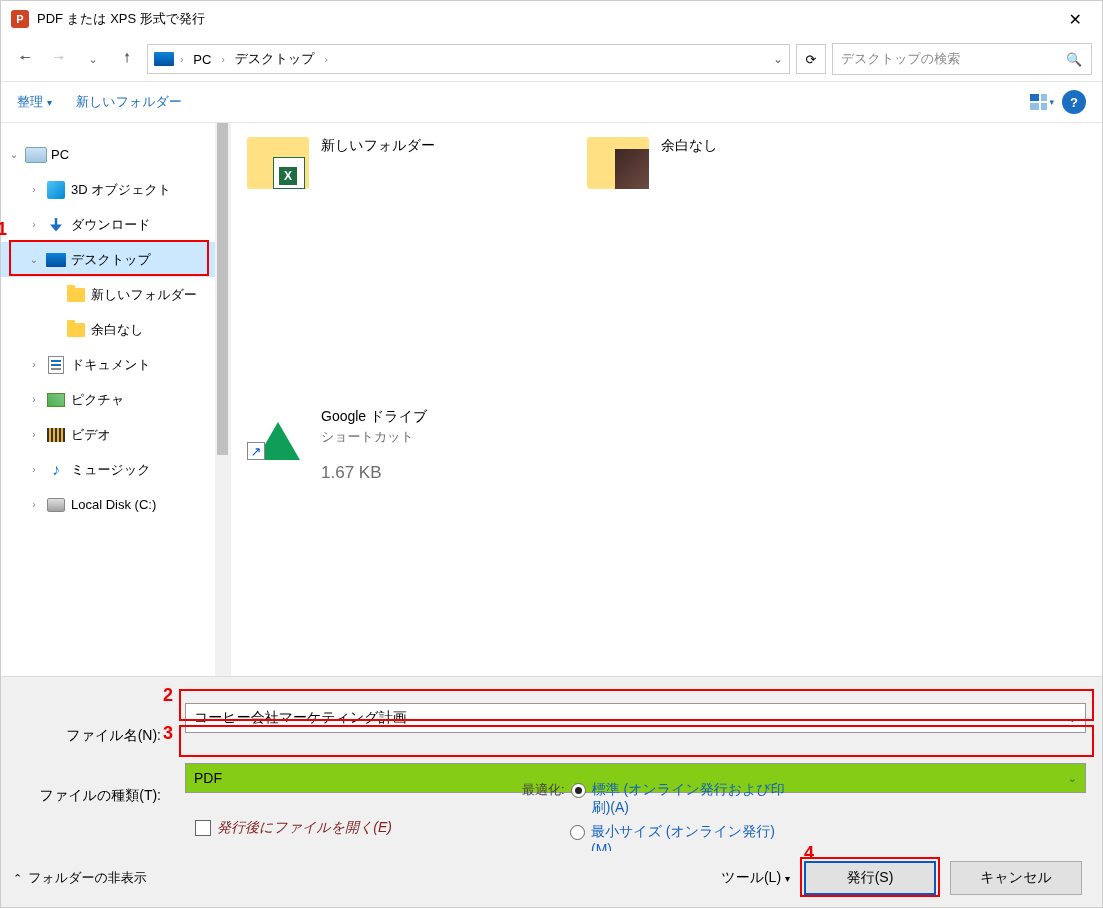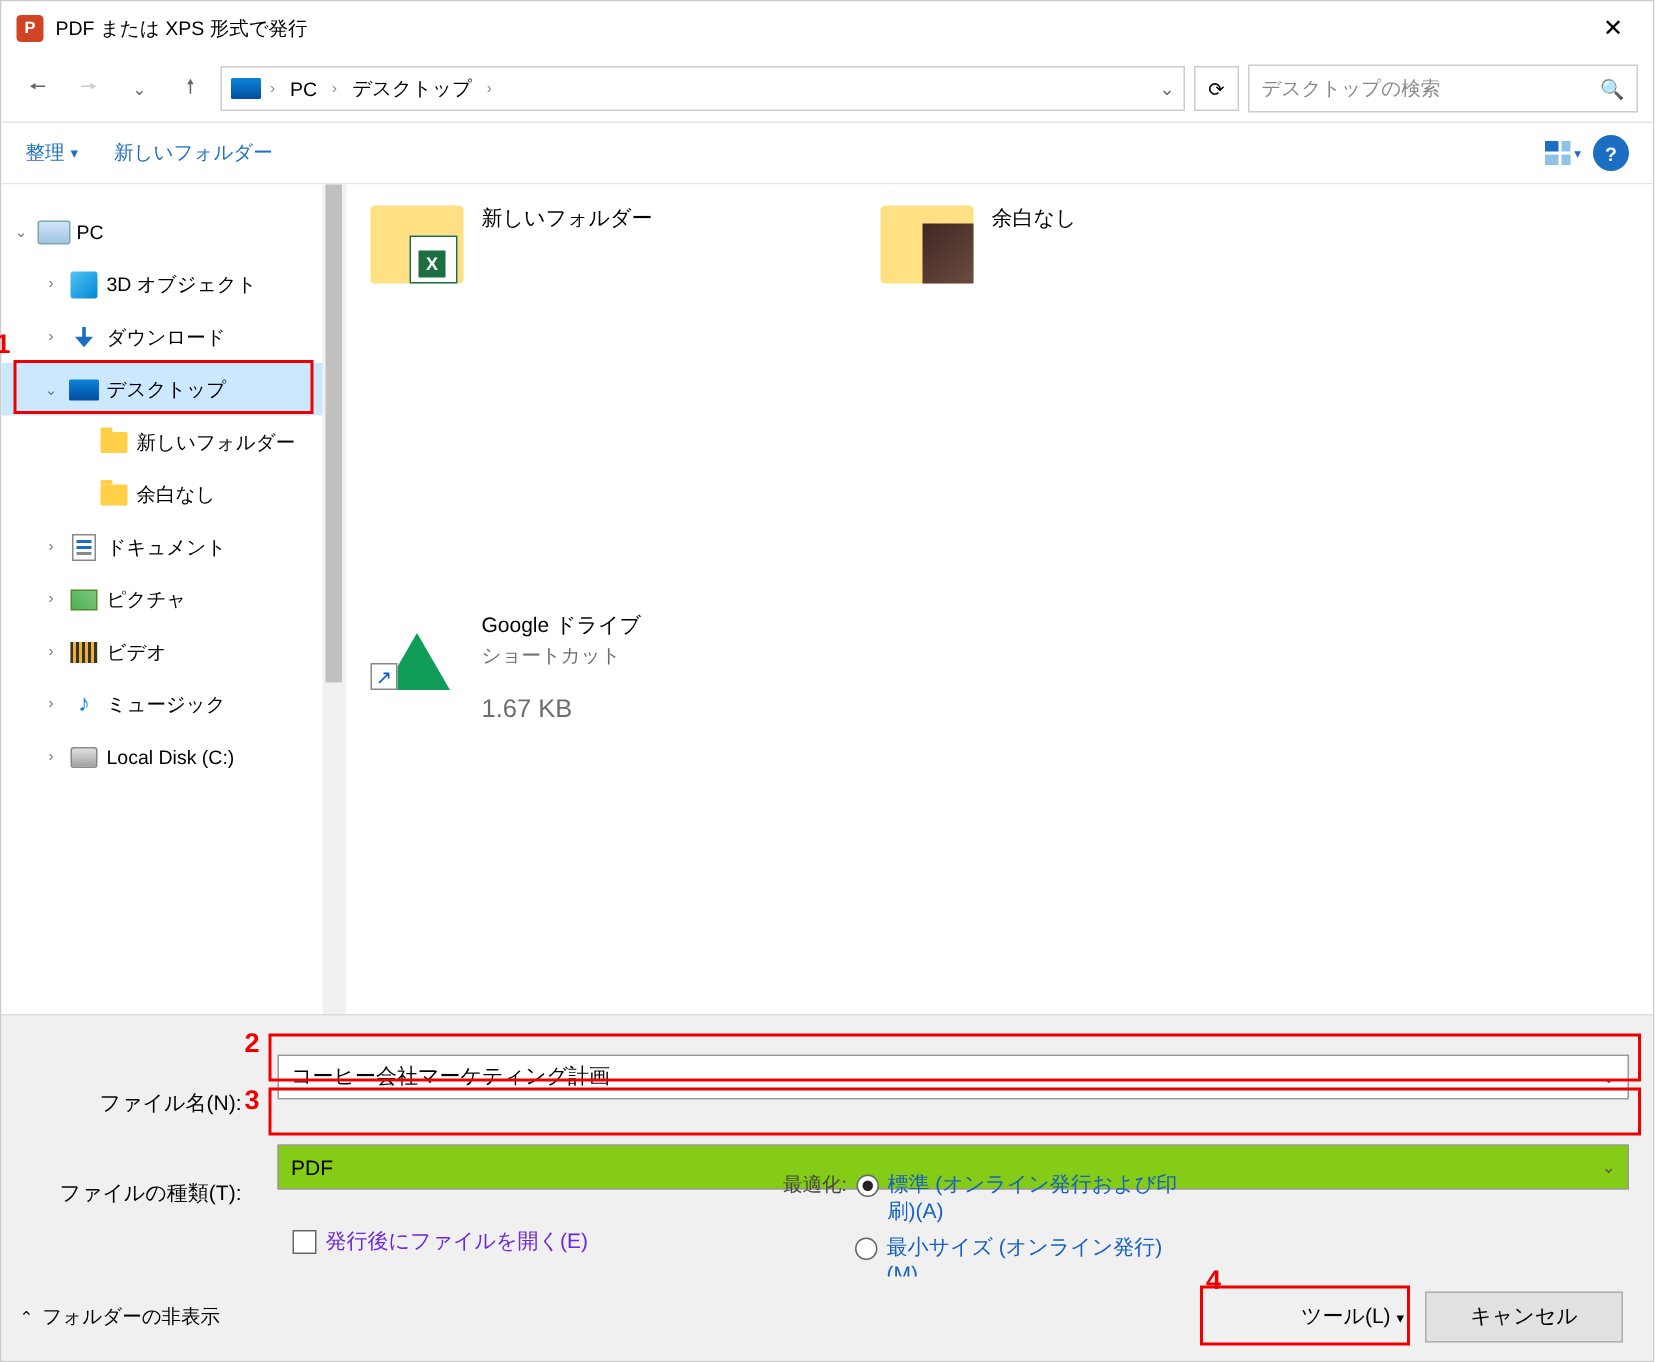--- a/index.html
+++ b/index.html
@@ -172,21 +172,21 @@
   padding: 0 8px; font-size: 14px;
   display:flex; align-items:center; justify-content:space-between;
 }
 .field-input.select { background: #84cc16; }
 .field-chev { font-size: 11px; color: #555; }
 .check-row {
   display: flex; align-items: center; gap: 6px;
   margin-left: 178px; margin-top: 14px;
 }
 .checkbox { width: 16px; height: 16px; border: 1px solid #666; background: #fff; }
-.check-label { color: #6d28d9; font-size: 14px; }
+.check-label { color: #7f1d1d; font-size: 14px; font-style: italic; }
 .opt-section {
   position: absolute; right: 270px; top: 104px;
   display: flex; flex-direction: column; gap: 6px;
   width: 310px;
 }
 .opt-header { display: flex; gap: 6px; align-items: flex-start; }
 .opt-header .head-label { color: #444; }
 .radio-row { display: flex; align-items: flex-start; gap: 6px; margin-left: 48px; }
 .radio { width: 15px; height: 15px; border: 1px solid #666; border-radius: 50%; background: #fff; position: relative; flex-shrink:0; margin-top:2px;}
 .radio.checked:after { content:""; position:absolute; inset:3px; background:#222; border-radius:50%; }
@@ -421,19 +421,20 @@
   <div class="footer" style="position:relative;">
     <div class="hide-folders">
       <span class="caret">⌃</span>
       <span>フォルダーの非表示</span>
     </div>
     <div class="spacer"></div>
     <div class="tool-dd">
       <span>ツール(L)</span>
       <span style="font-size:10px;">▾</span>
     </div>
+    <button class="btn primary">発行(S)</button>
     <button class="btn">キャンセル</button>
 
     <span class="annot-num" style="right:288px; top:-8px;">4</span>
     <div class="annot-hi" style="right:162px; top:6px; width:140px; height:40px;"></div>
   </div>
 
 </div>
 
 </body></html>

